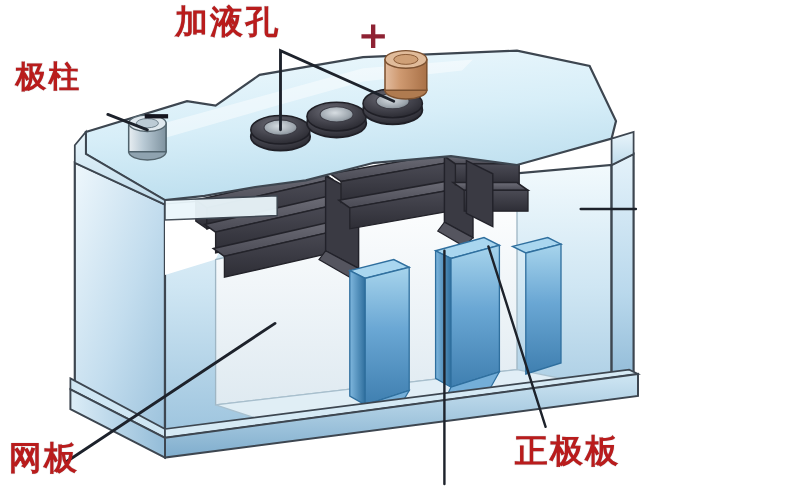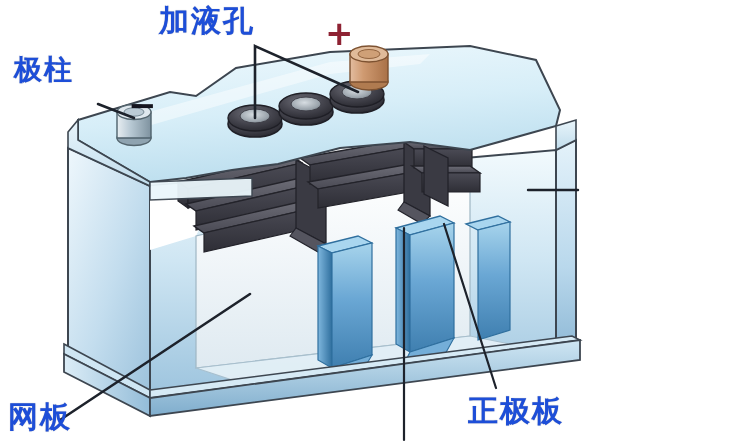--- a/index.html
+++ b/index.html
@@ -4,21 +4,21 @@
 <style>
   html,body{margin:0;padding:0;background:#ffffff;}
   body{
     font-family:"DejaVu Sans","Liberation Sans",sans-serif;
     width:732px;height:444px;overflow:hidden;position:relative;
   }
   #stage{position:relative;width:732px;height:444px;background:#fff;}
   #art{position:absolute;left:0;top:0;width:732px;height:444px;}
   .lbl{
     position:absolute;
-    color:#1d4ed8;
+    color:#b91c1c;
     font-weight:700;
     letter-spacing:2px;
     white-space:nowrap;
     line-height:1;
     text-shadow:0 0 1px rgba(20,20,40,.35);
   }
   .lbl-cjk{font-family:"DejaVu Sans","Liberation Sans",sans-serif;}
   #lbl-jiyekong{left:159px;top:6px;font-size:30px;}
   #lbl-jizhu{left:14px;top:56px;font-size:28px;}
   #lbl-waike{left:586px;top:160px;font-size:28px;}

